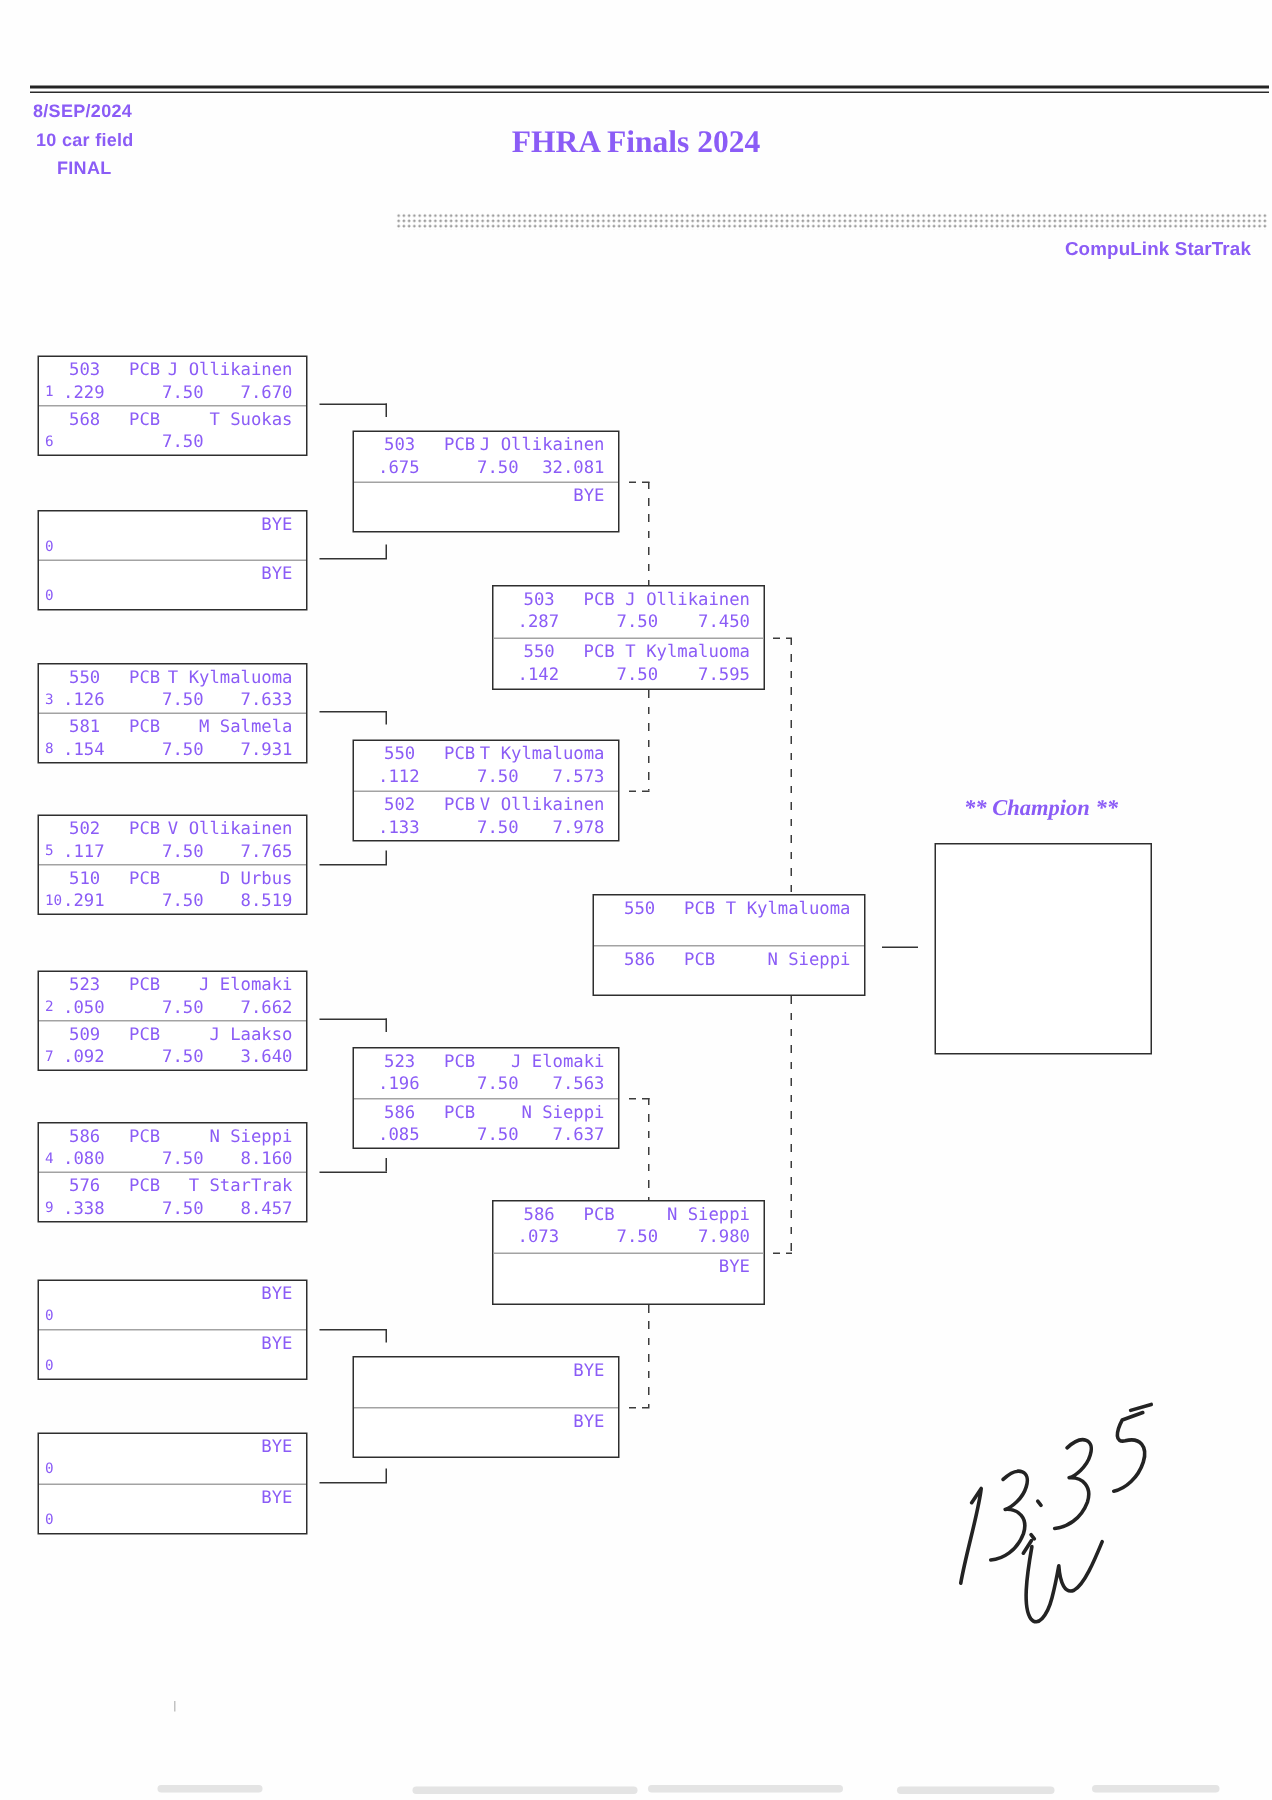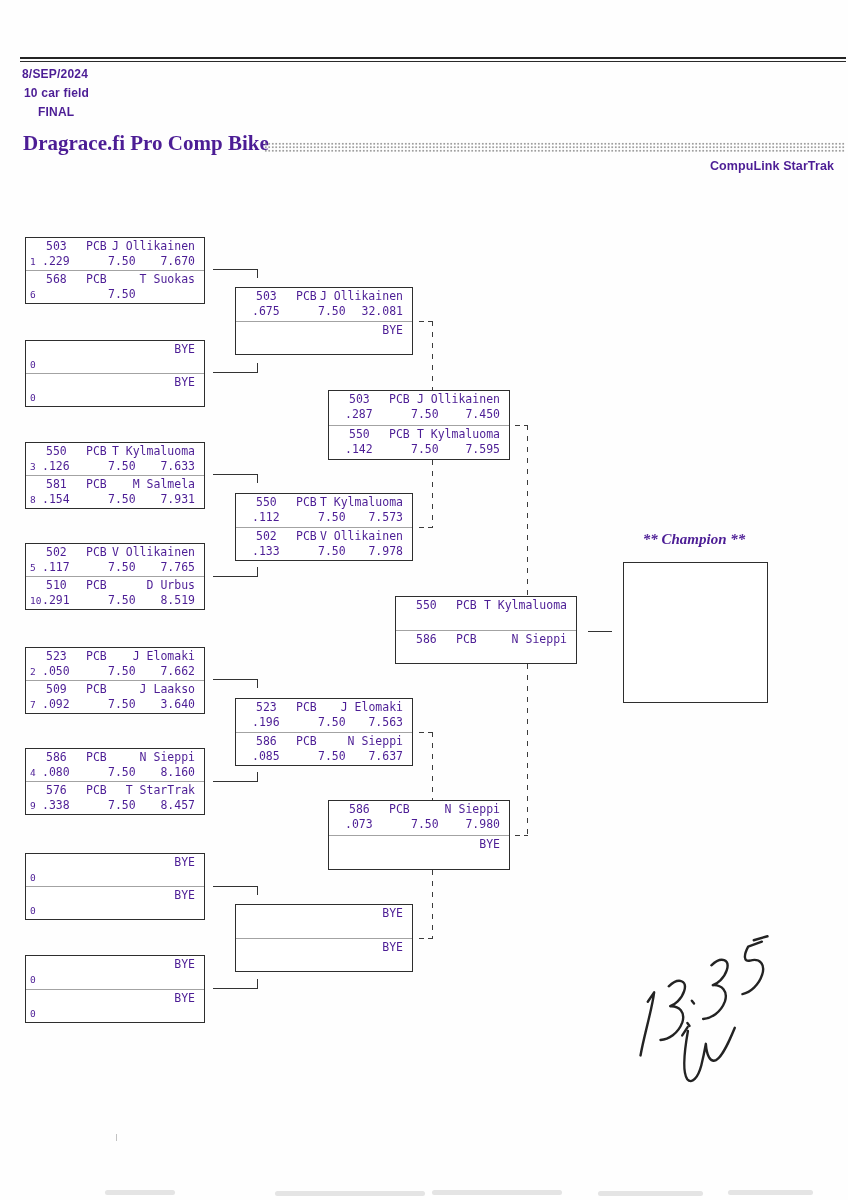--- a/index.html
+++ b/index.html
@@ -1,17 +1,17 @@
 <!DOCTYPE html>
 <html><head>
 <meta charset="utf-8">
 <style>
   html,body{margin:0;padding:0;background:#e9e9e9;}
   .page{position:relative;width:848px;height:1200px;background:#fefefe;margin:0 auto;
-        font-family:"Liberation Sans",sans-serif;color:#4c1d95;overflow:hidden;}
+        font-family:"Liberation Sans",sans-serif;color:#8b5cf6;overflow:hidden;}
   
   .toprule{position:absolute;left:20px;top:57px;width:826px;height:2px;
            border-top:2px solid #242424;border-bottom:1px solid #2a2a2a;}
   .hmeta{position:absolute;font-size:12px;font-weight:bold;letter-spacing:.2px;white-space:nowrap;}
   .event-title{position:absolute;left:0;right:0;top:82px;text-align:center;
                font-family:"Liberation Serif",serif;font-weight:bold;font-size:21px;}
   .class-title{position:absolute;left:23px;top:131px;font-family:"Liberation Serif",serif;
                font-weight:bold;font-size:21px;white-space:nowrap;}
   .dotband{position:absolute;left:264px;top:142px;width:581px;height:11px;opacity:.85;
            background-image:radial-gradient(circle,#8d8d8d 0.8px,transparent 1px);
@@ -49,21 +49,21 @@
 </style>
 </head>
 <body>
 
 <div class="page">
 
   <div class="toprule"></div>
   <div class="hmeta" style="left:22px;top:67px;">8/SEP/2024</div>
   <div class="hmeta" style="left:24px;top:86px;font-weight:600;">10 car field</div>
   <div class="hmeta" style="left:38px;top:105px;">FINAL</div>
-  <div class="class-title">Dragrace.fi Pro Comp Bike</div>
+  <div class="event-title">FHRA Finals 2024</div>
   <div class="dotband"></div>
   <div class="brand">CompuLink StarTrak</div>
 
   <div class="mbox" style="left:25px;top:237px;width:180px;height:67px;">
     <div class="half top">
   <div class="line">
     <span class="car">503</span>
     <span class="cls">PCB</span>
     <span class="nm">J Ollikainen</span>
   </div>

